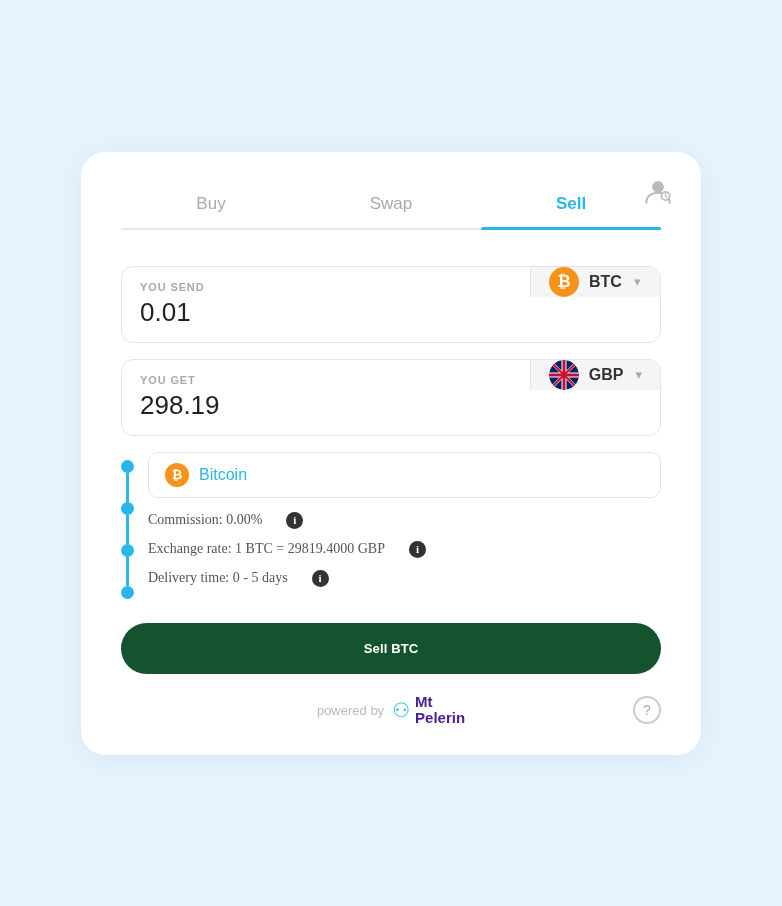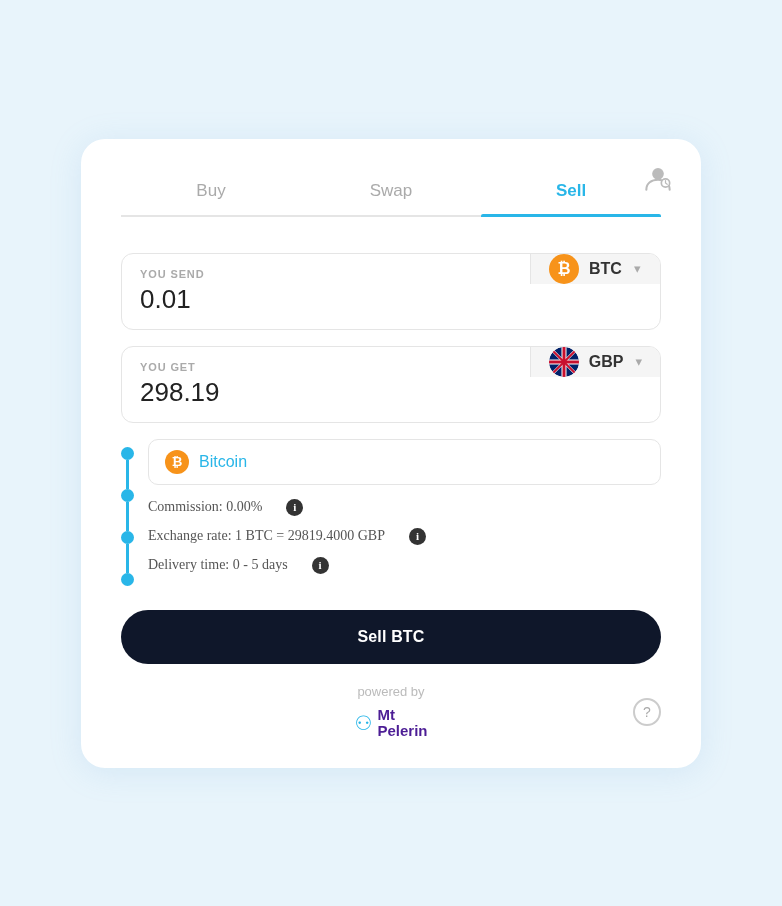--- a/index.html
+++ b/index.html
@@ -147,40 +147,39 @@
       display: flex;
       align-items: center;
       justify-content: center;
       font-weight: 700;
       flex-shrink: 0;
       cursor: pointer;
     }
     
     .sell-btn {
       width: 100%;
-      background: #0f172a;
+      background: #14532d;
       color: #fff;
-      font-size: 16px;
+      font-size: 13px;
       font-weight: 700;
       border: none;
       border-radius: 50px;
       padding: 18px 0;
       cursor: pointer;
       margin-bottom: 20px;
       letter-spacing: 0.01em;
       font-family: inherit;
     }
     
     .footer {
       display: flex;
       align-items: center;
       justify-content: center;
       gap: 8px;
       position: relative;
-      flex-direction: column;
     }
     .powered-text {
       font-size: 13px;
       color: #bbb;
     }
     .pelerin-logo {
       display: flex;
       align-items: center;
       gap: 5px;
     }

